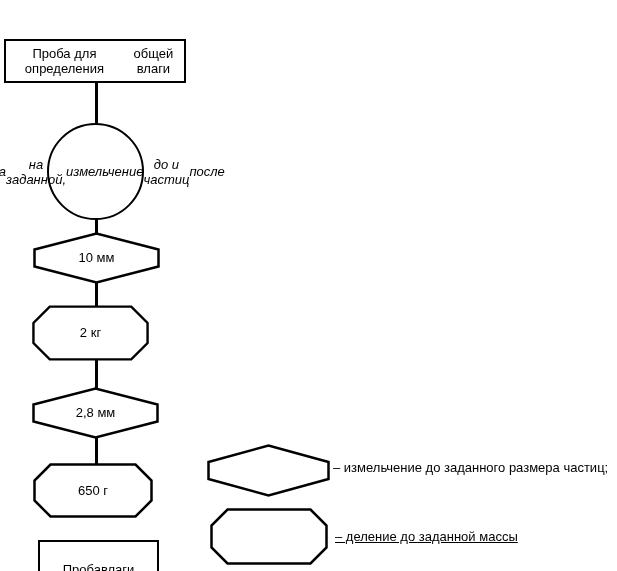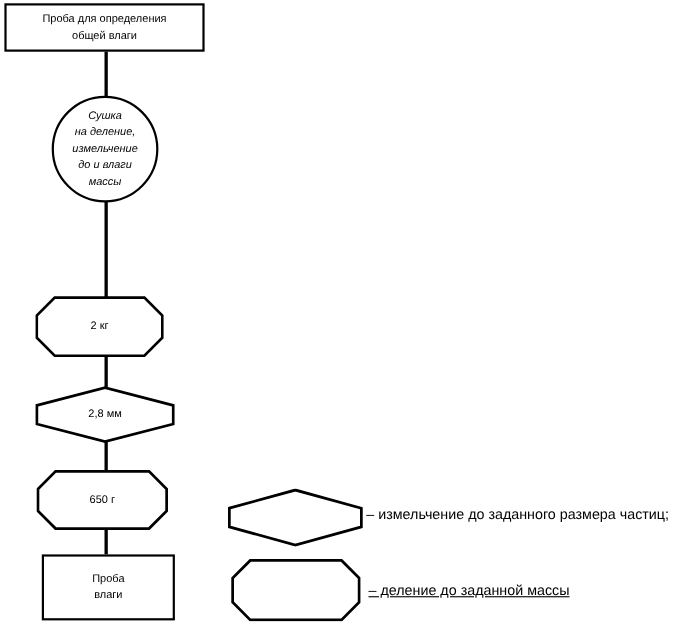--- a/index.html
+++ b/index.html
@@ -20,27 +20,28 @@
     position: absolute;
     background: #000000;
     width: 2.5px;
     z-index: 0;
   }
   .node {
     position: absolute;
     box-sizing: border-box;
     z-index: 1;
     display: flex;
-    flex-direction: column;
+    flex-direction: row;
     align-items: center;
     justify-content: center;
     text-align: center;
-    font-size: 10px;
+    font-size: 13px;
     line-height: 15.5px;
     background: #ffffff;
+    margin-top: 36px;
   }
   .rect {
     border: 2.5px solid #000000;
   }
   .circle {
     border: 2.5px solid #000000;
     border-radius: 50%;
     line-height: 15px;
   }
   .shape-node {
@@ -87,26 +88,32 @@
 
   <div class="vline" style="left:95px; top:40px; height:470px;"></div>
 
   <div class="node rect" style="left:4px; top:3px; width:182px; height:44px;">
     <span class="line-span">Проба для определения</span>
     <span class="line-span">общей влаги</span>
   </div>
 
   <div class="node circle" style="left:47px; top:87px; width:97px; height:97px;font-style:italic;">
     <span class="line-span">Сушка</span>
-    <span class="line-span">на деление,</span>
+    <span class="line-span">на заданной,</span>
     <span class="line-span">измельчение</span>
-    <span class="line-span">до и влаги</span>
-    <span class="line-span">массы</span>
+    <span class="line-span">до и частиц</span>
+    <span class="line-span">после</span>
   </div>
 
+  <div class="node shape-node" style="left:33px; top:196px; width:127px; height:52px;">
+    <svg viewBox="0 0 127 52">
+      <polygon points="1.5,17.5 63.5,1.5 125.5,17.5 125.5,34.5 63.5,50.5 1.5,34.5"></polygon>
+    </svg>
+    <span class="lbl">10 мм</span>
+  </div>
 
   <div class="node shape-node" style="left:32px; top:268px; width:117px; height:58px;">
     <svg viewBox="0 0 122 58">
       <polygon points="18.5,1.5 103.5,1.5 120.5,18.5 120.5,39.5 103.5,56.5 18.5,56.5 1.5,39.5 1.5,18.5"></polygon>
     </svg>
     <span class="lbl">2 кг</span>
   </div>
 
   <div class="node shape-node" style="left:32px; top:351px; width:127px; height:52px;justify-content:center;">
     <svg viewBox="0 0 127 52">

